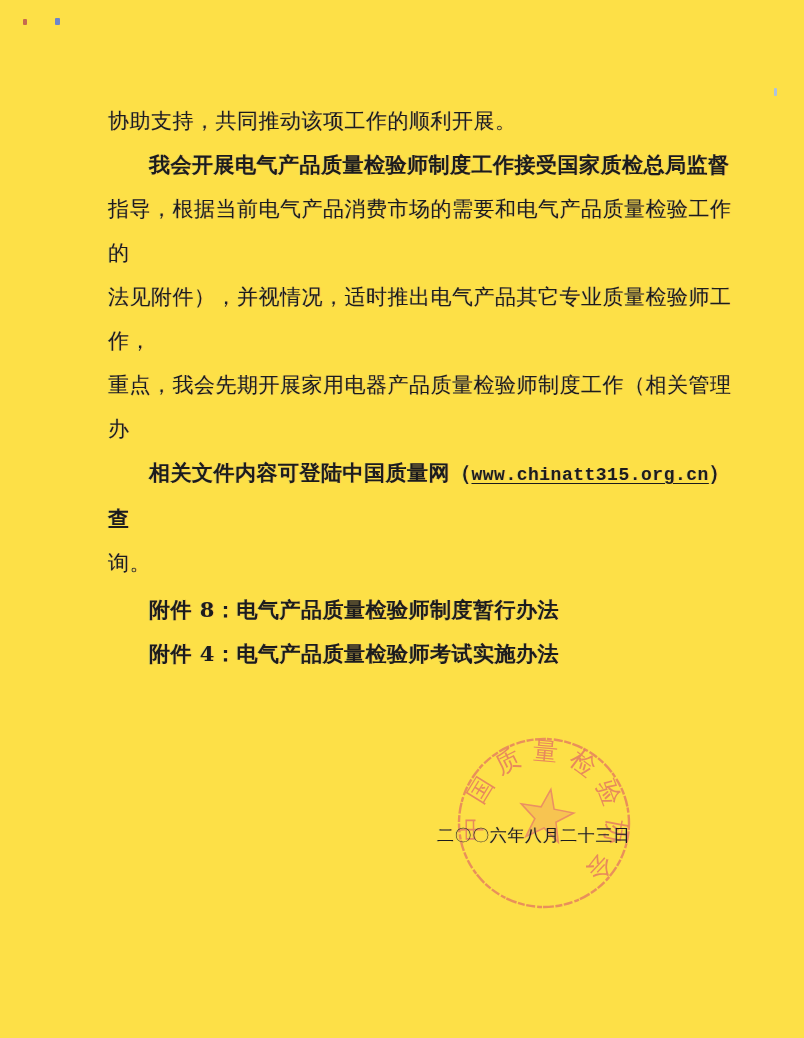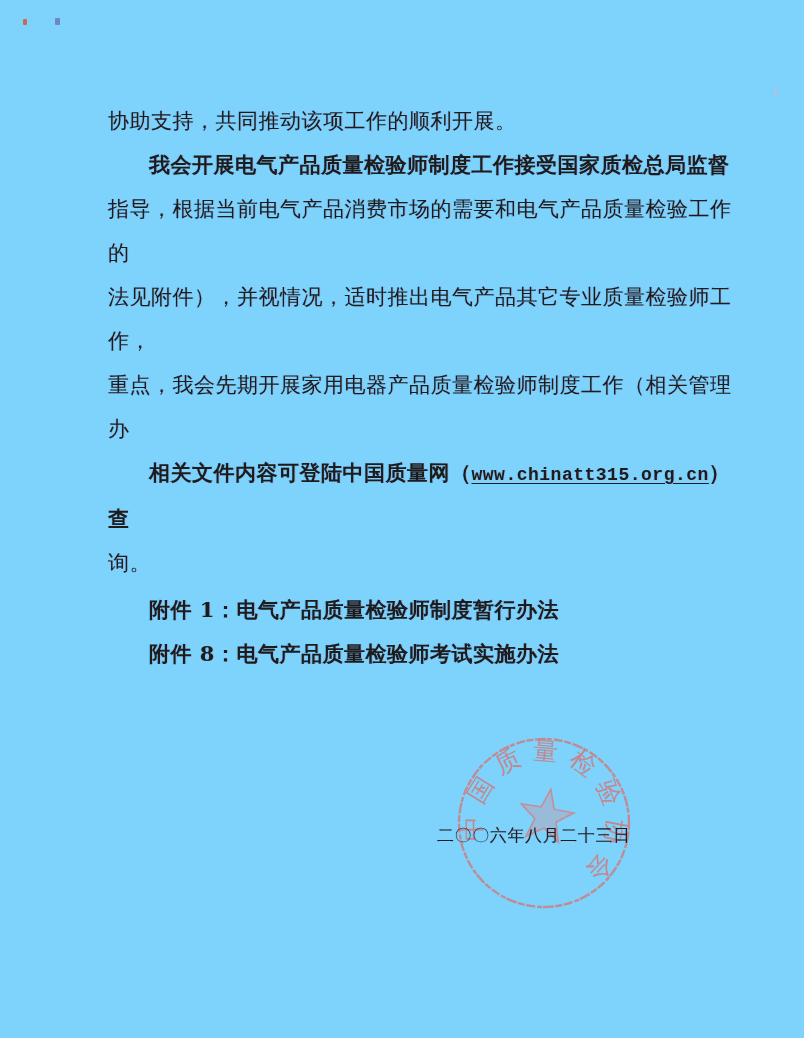--- a/index.html
+++ b/index.html
@@ -1,21 +1,21 @@
 <!DOCTYPE html>
 <html><head>
 <meta charset="utf-8">
 <style>
   html, body { margin: 0; padding: 0; background: #e9e9e9; }
   .page {
     position: relative;
     width: 804px;
     height: 1038px;
     margin: 0 auto;
-    background: #7dd3fc;
+    background: #fde047;
     overflow: hidden;
     font-family: "DejaVu Serif", "Liberation Serif", serif;
     color: #1c1c1c;
   }
   
   .scan-text {
     text-shadow: 1px 0 0 rgba(255,60,130,0.16), -1px 0 0 rgba(40,170,255,0.16);
   }
   .body-text {
     position: absolute;
@@ -90,22 +90,22 @@
   <div class="speck speck-3"></div>
 
   <div class="body-text scan-text">
     <p>协助支持，共同推动该项工作的顺利开展。</p>
     <p class="indent">我会开展电气产品质量检验师制度工作接受国家质检总局监督</p>
     <p>指导，根据当前电气产品消费市场的需要和电气产品质量检验工作的</p>
     <p>法见附件），并视情况，适时推出电气产品其它专业质量检验师工作，</p>
     <p>重点，我会先期开展家用电器产品质量检验师制度工作（相关管理办</p>
     <p class="indent"><span>相关文件内容可登陆中国质量网（</span><span class="url">www.chinatt315.org.cn</span><span>）查</span></p>
     <p>询。</p>
-    <p class="indent gap-attach">附件 1：电气产品质量检验师制度暂行办法</p>
-    <p class="indent">附件 8：电气产品质量检验师考试实施办法</p>
+    <p class="indent gap-attach">附件 8：电气产品质量检验师制度暂行办法</p>
+    <p class="indent">附件 4：电气产品质量检验师考试实施办法</p>
   </div>
 
   <svg class="seal" viewBox="0 0 176 174" aria-hidden="true">
     <ellipse class="seal-ring" cx="88" cy="87" rx="85" ry="84"></ellipse>
     <defs>
       <path id="sealArc" d="M 28.8 108.5 A 63 63 0 1 1 121.4 140.4" fill="none"></path>
     </defs>
     <text class="seal-text">
       <textPath href="#sealArc" startOffset="4">中国质量检验协会</textPath>
     </text>

